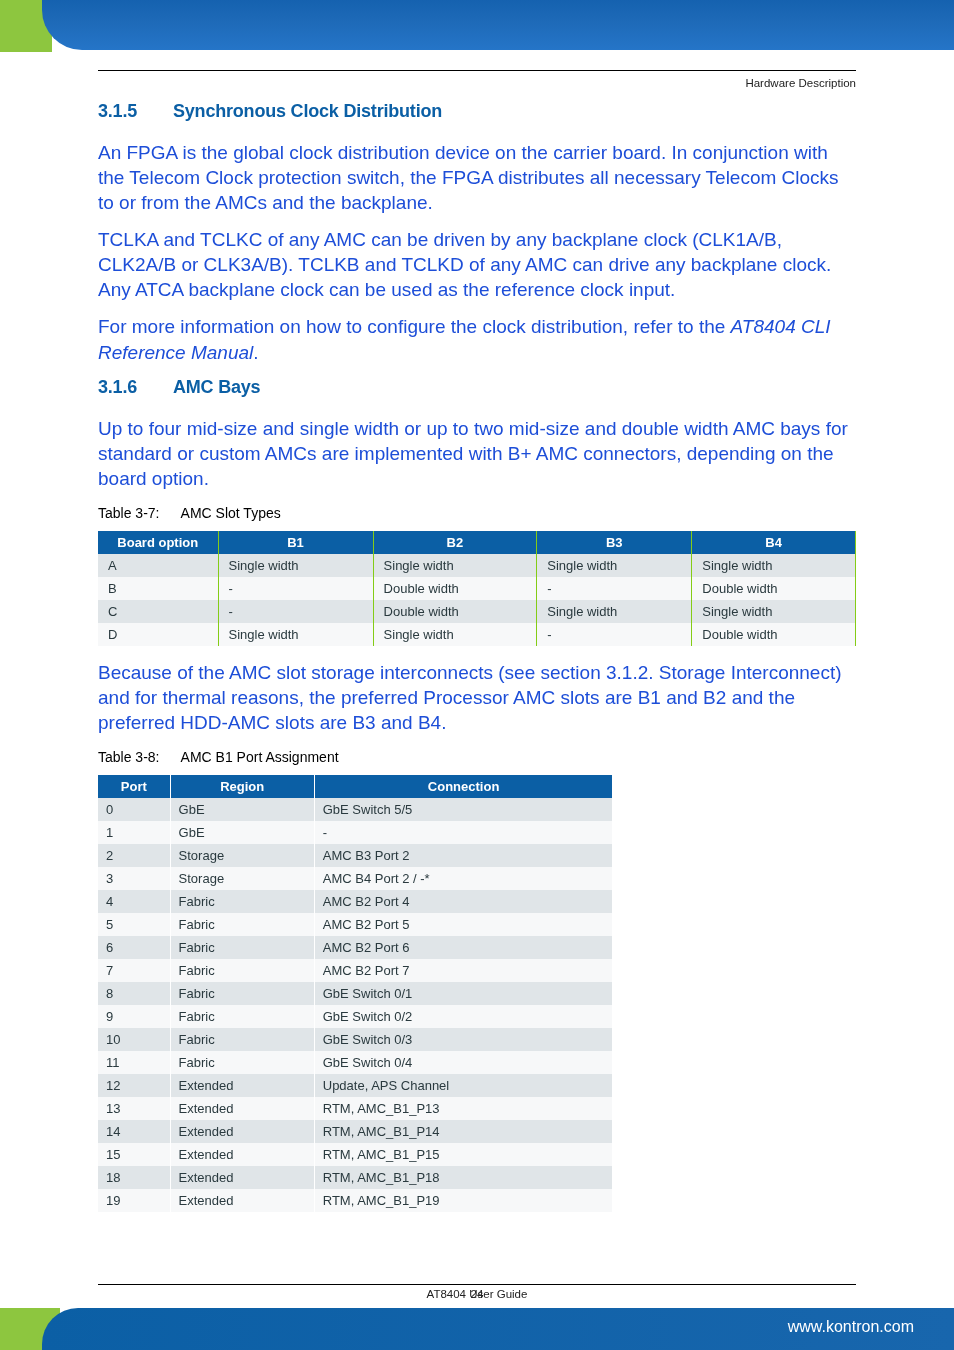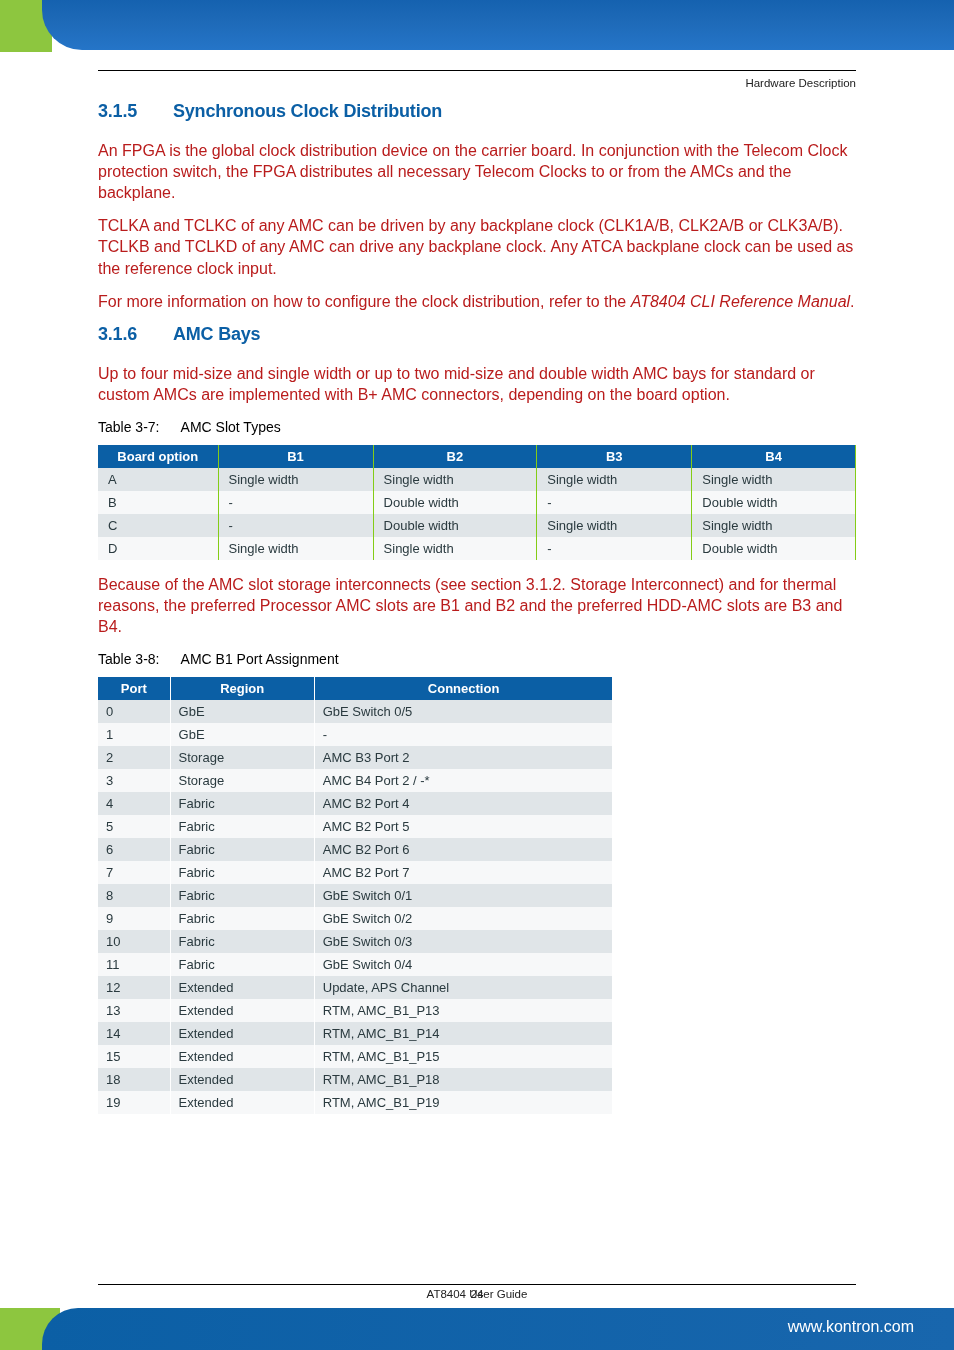--- a/index.html
+++ b/index.html
@@ -55,22 +55,22 @@
       gap: 21px;
       color: #0b5fa5;
       font-weight: 700;
       font-size: 18px;
       margin-bottom: 18px;
       margin-top: 10px;
       letter-spacing: -0.2px;
     }
     .section-head .num { min-width: 54px; }
     p.body {
-      font-size: 16px;
-      color: #b91c1c;
+      font-size: 19px;
+      color: #1d4ed8;
       margin-bottom: 12px;
       line-height: 1.32;
     }
     .italic { font-style: italic; }
     .tbl-caption {
       font-size: 14px;
       font-weight: 400;
       margin-top: 14px;
       margin-bottom: 10px;
     }
@@ -265,21 +265,21 @@
         <tr>
           <th class="pc">Port</th>
           <th class="rc">Region</th>
           <th class="cc">Connection</th>
         </tr>
       </thead>
       <tbody id="tbl38-body">
           <tr>
             <td>0</td>
             <td>GbE</td>
-            <td>GbE Switch 0/5</td>
+            <td>GbE Switch 5/5</td>
           </tr>
           <tr>
             <td>1</td>
             <td>GbE</td>
             <td>-</td>
           </tr>
           <tr>
             <td>2</td>
             <td>Storage</td>
             <td>AMC B3 Port 2</td>

